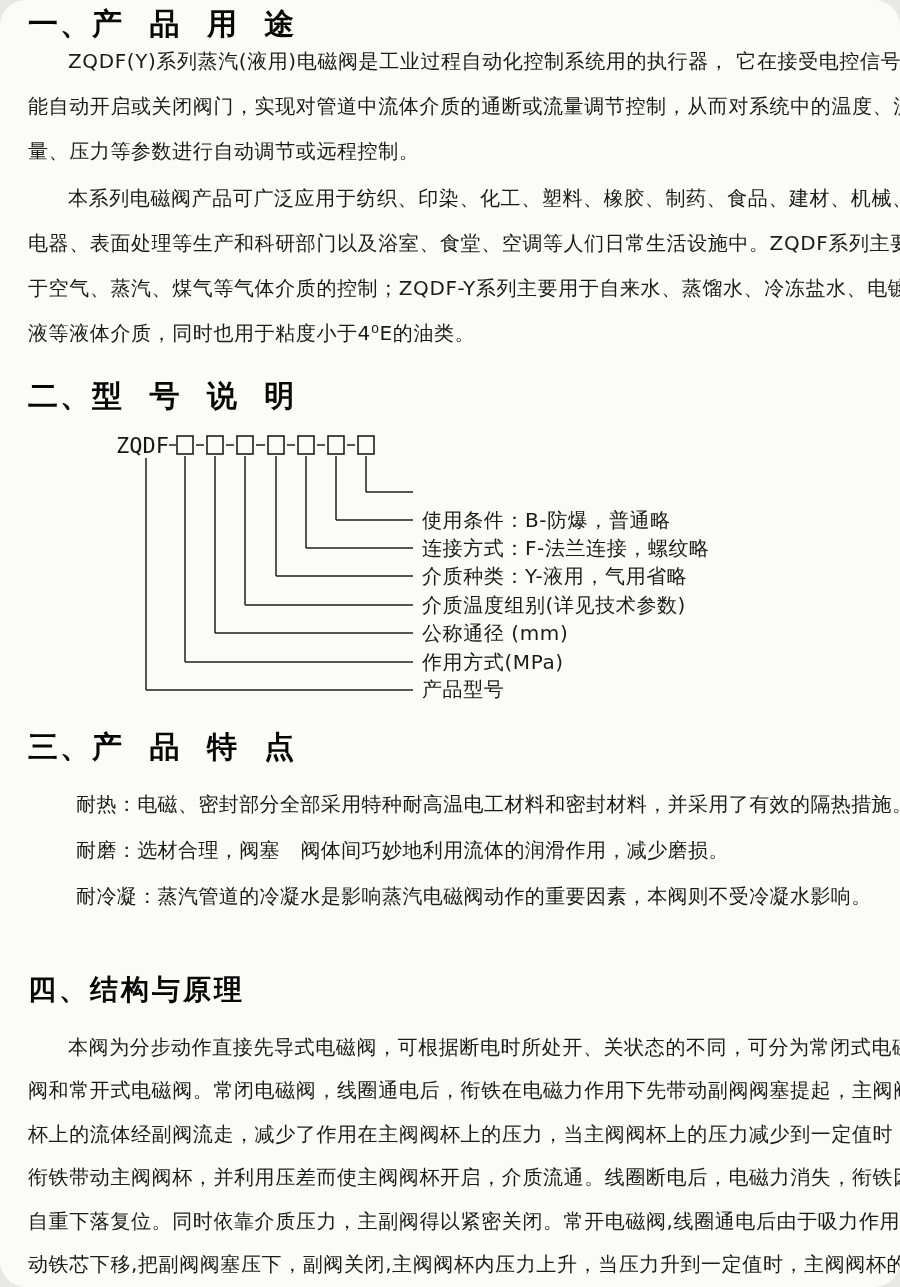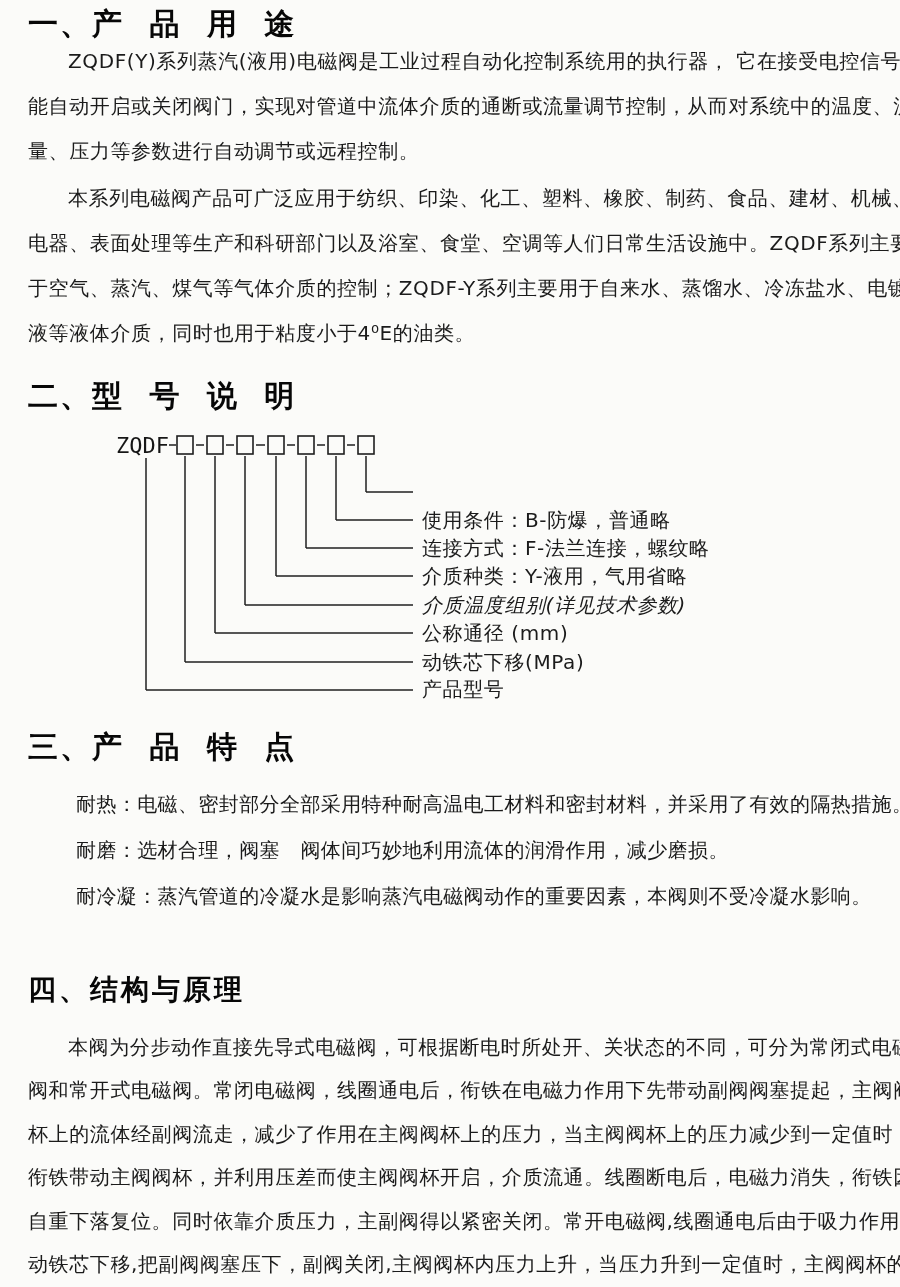--- a/index.html
+++ b/index.html
@@ -4,20 +4,21 @@
 <style>
   html,body { margin:0; padding:0; background:#e8e8e6; }
   .page {
     position:relative;
     width:900px; height:1287px;
     margin:0 auto;
     background:#fbfbf9;
     color:#1b1b1b;
     font-family:"DejaVu Sans", sans-serif;
     overflow:hidden;
+    border-radius:26px;
   }
   .heading {
     position:absolute; left:28px;
     font-size:30px; font-weight:900; color:#070707;
     letter-spacing:2px; word-spacing:13px;
     white-space:nowrap;
   }
   .heading.tight { font-size:28px; letter-spacing:3px; word-spacing:0; }
   .para { position:absolute; left:28px; right:8px; }
   .bl {
@@ -96,23 +97,23 @@
         <rect x="268" y="6" width="16" height="18"></rect>
         <rect x="298" y="6" width="16" height="18"></rect>
         <rect x="328" y="6" width="16" height="18"></rect>
         <rect x="358" y="6" width="16" height="18"></rect>
       </g>
       <text x="116" y="23" class="model-prefix-text">ZQDF</text>
     </svg>
     <div class="dlabel" style="top:77px;">使用条件：B-防爆，普通略</div>
     <div class="dlabel" style="top:105px;">连接方式：F-法兰连接，螺纹略</div>
     <div class="dlabel" style="top:133px;">介质种类：Y-液用，气用省略</div>
-    <div class="dlabel" style="top:162px;font-style:italic;">介质温度组别(详见技术参数)</div>
+    <div class="dlabel" style="top:162px;">介质温度组别(详见技术参数)</div>
     <div class="dlabel" style="top:190px;">公称通径 (mm)</div>
-    <div class="dlabel" style="top:219px;">动铁芯下移(MPa)</div>
+    <div class="dlabel" style="top:219px;">作用方式(MPa)</div>
     <div class="dlabel" style="top:246px;">产品型号</div>
   </div>
 
   <div class="heading" style="top:727px;">三、产 品 特 点</div>
 
   <div class="features" style="top:781px;">
     <div class="fl">耐热：电磁、密封部分全部采用特种耐高温电工材料和密封材料，并采用了有效的隔热措施。</div>
     <div class="fl">耐磨：选材合理，阀塞　阀体间巧妙地利用流体的润滑作用，减少磨损。</div>
     <div class="fl">耐冷凝：蒸汽管道的冷凝水是影响蒸汽电磁阀动作的重要因素，本阀则不受冷凝水影响。</div>
   </div>

